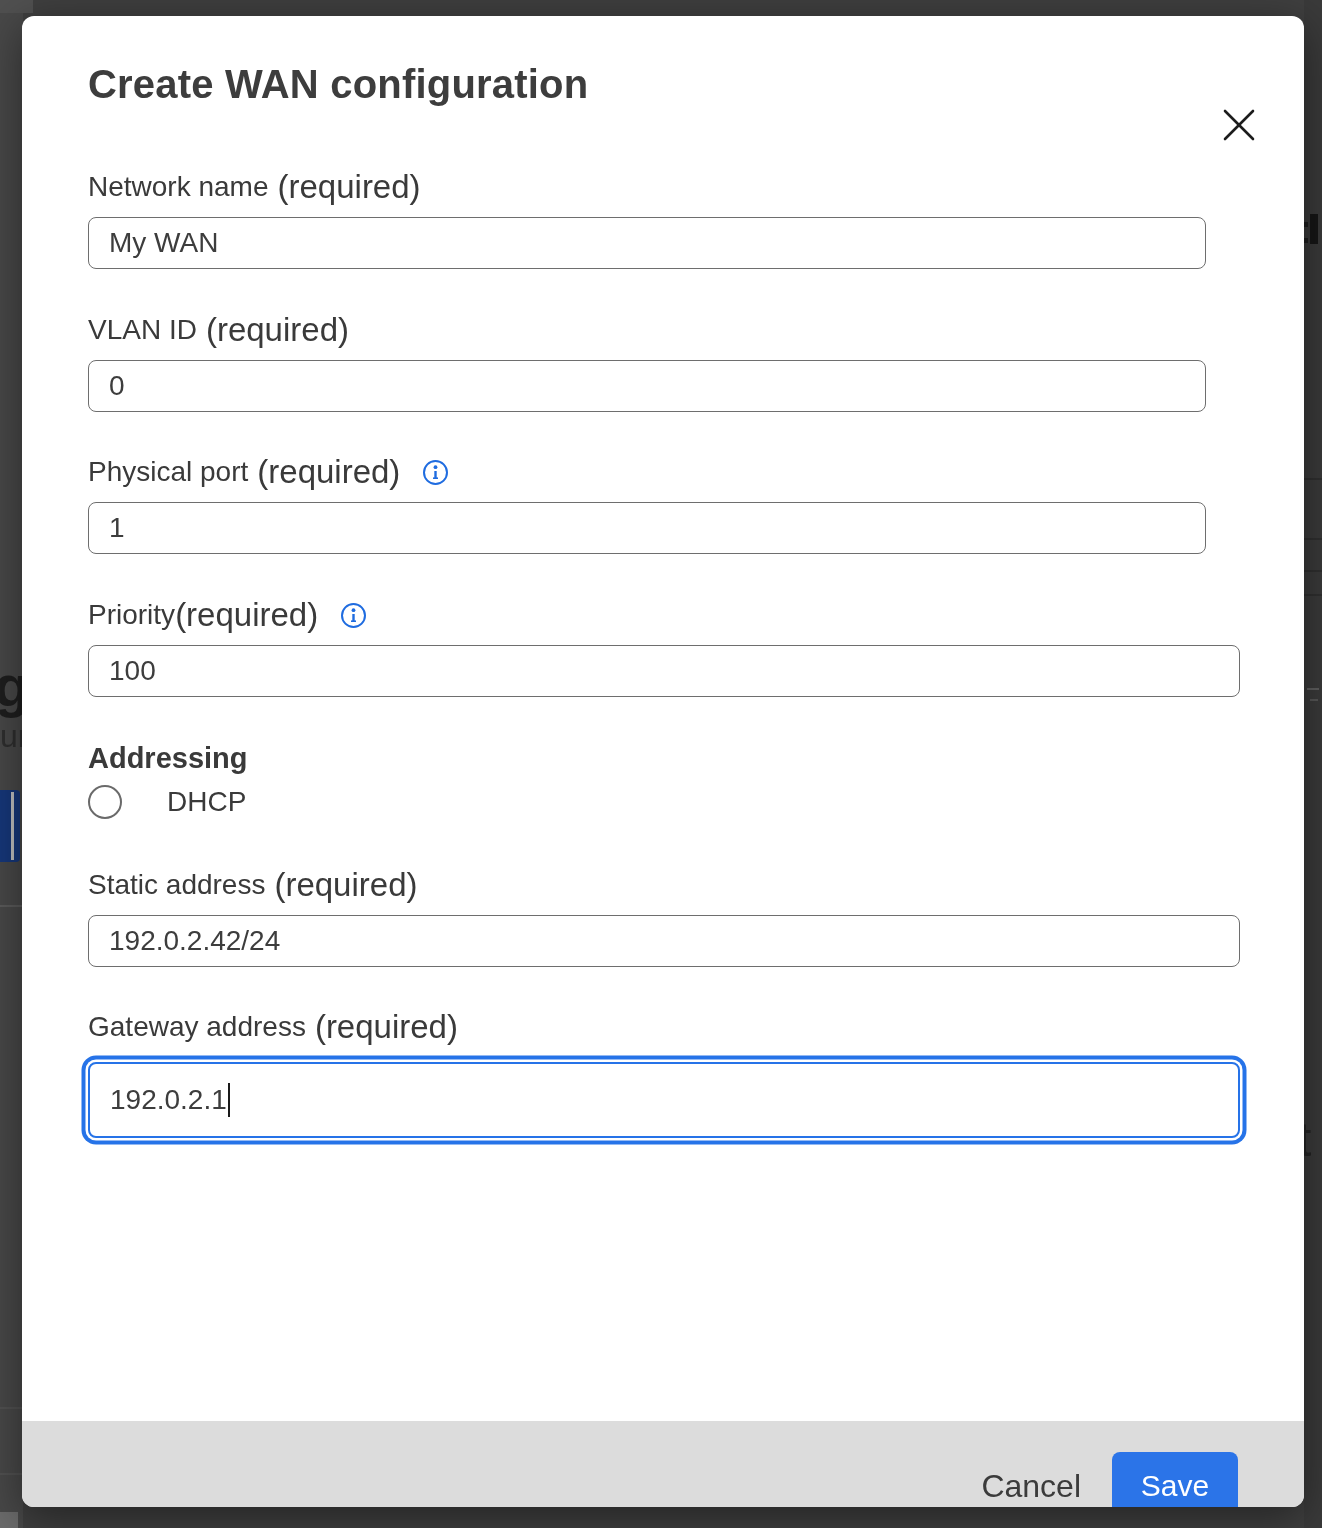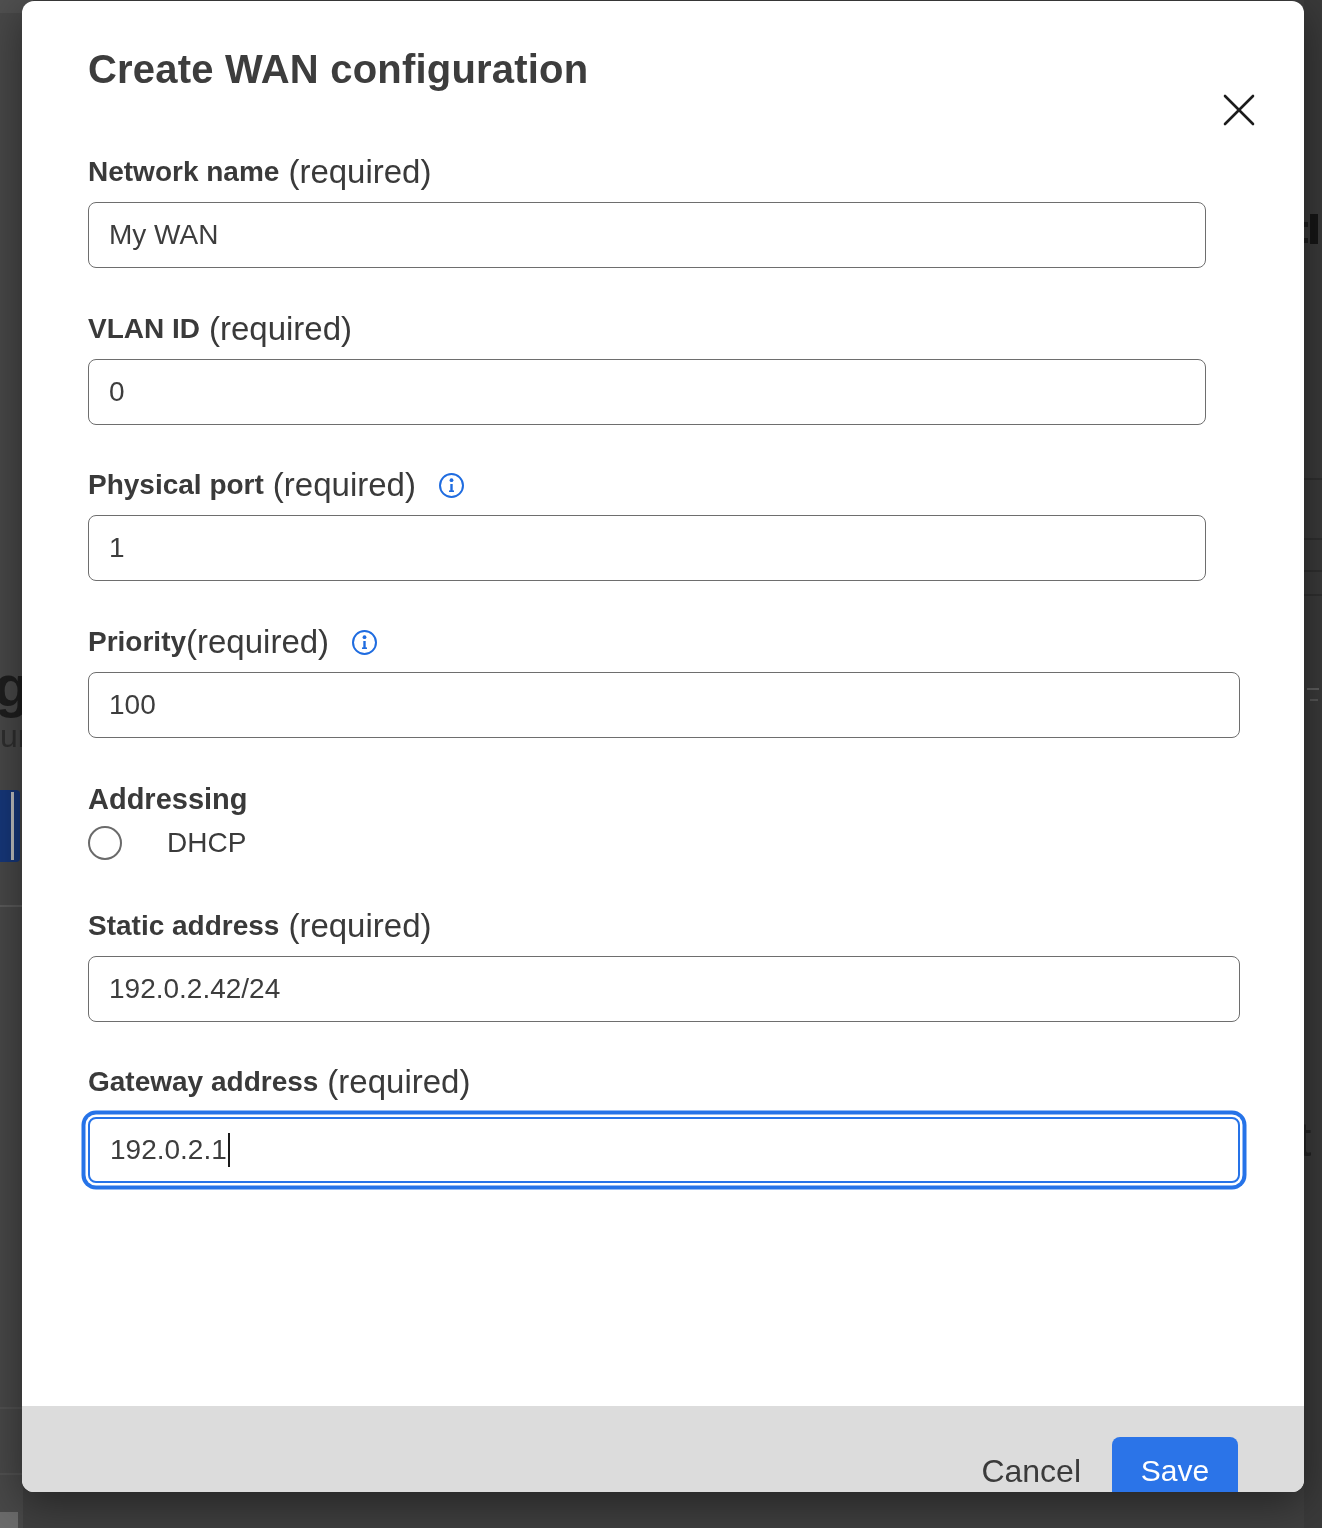--- a/index.html
+++ b/index.html
@@ -34,21 +34,21 @@
   .bg-colon-d2 { left:1304px; top:238px; width:4px; height:5px; background:#1f1f1f; }
   .bg-vbar { left:1310px; top:214px; width:8px; height:30px; background:#161616; }
   .bg-dash1 { left:1307px; top:688px; width:12px; height:2px; background:#5e5e5e; }
   .bg-dash2 { left:1310px; top:699px; width:8px; height:2px; background:#565656; }
   .bg-text-t { left:1298px; top:1112px; width:24px; font-size:48px; color:#242424; }
   .bg-bottomleft { left:0; top:1512px; width:18px; height:16px; background:#6b6b6b; }
 
   
   .modal {
     position: absolute;
-    left: 22px; top: 1px;
+    left: 22px; top: 16px;
     width: 1282px; height: 1491px;
     background: #ffffff;
     border-radius: 12px;
     box-shadow: 0 10px 44px rgba(0,0,0,0.45);
     overflow: hidden;
   }
   .modal-body { position: relative; height: 100%; }
 
   .dialog-title {
     margin: 44px 0 0 66px;
@@ -67,26 +67,26 @@
   }
 
   .label-row {
     margin-left: 66px;
     display: flex;
     align-items: center;
     font-size: 28px;
     line-height: 34px;
     color: #3a3a3a;
   }
-  .label-row .lbl { font-weight: 700; }
+  .label-row .lbl { font-weight: 400; }
   .label-row .req { font-weight: 400; font-size: 33px; margin-left: 9px; }
   .label-row.no-gap .req { margin-left: 0; }
   .info-icon { margin-left: 22px; display: inline-flex; }
 
-  .fld { display: block; margin-left: 66px; height: 66px;
+  .fld { display: block; margin-left: 66px; height: 52px;
     border: 1.5px solid #6e6e6e; border-radius: 8px;
     padding: 0 20px; font-size: 28px; color: #3d3d3d;
     background: #fff; font-family: "Liberation Sans", sans-serif;
     outline: none;
   }
   .w-a { width: 1118px; }
   .w-b { width: 1152px; }
 
   .mt-title { margin-top: 62px; }
   .mt-sec   { margin-top: 44px; }
@@ -112,21 +112,21 @@
     display: flex; align-items: center; justify-content: center;
     flex: 0 0 auto;
   }
   .radio-circle.checked { border-color: #3a3a3a; }
   .radio-dot { width: 18px; height: 18px; border-radius: 50%; background: #262626; }
   .radio-label { margin-left: 29px; font-size: 28px; color: #3a3a3a; }
   .radio-label.bold { font-weight: 700; }
 
   .fake-input {
     margin-left: 66px;
-    width: 1152px; height: 66px;
+    width: 1152px; height: 76px;
     border: 2.5px solid #2673e8; border-radius: 8px;
     box-shadow: 0 0 0 2.5px #ffffff, 0 0 0 6.5px #2673e8;
     display: flex; align-items: center;
     padding: 0 20px; font-size: 28px; color: #3d3d3d;
     background: #fff;
   }
   .caret { display: inline-block; width: 2.5px; height: 34px; background: #1a1a1a; margin-left: 1px; }
 
   .modal-footer {
     position: absolute; left: 0; bottom: 0;

